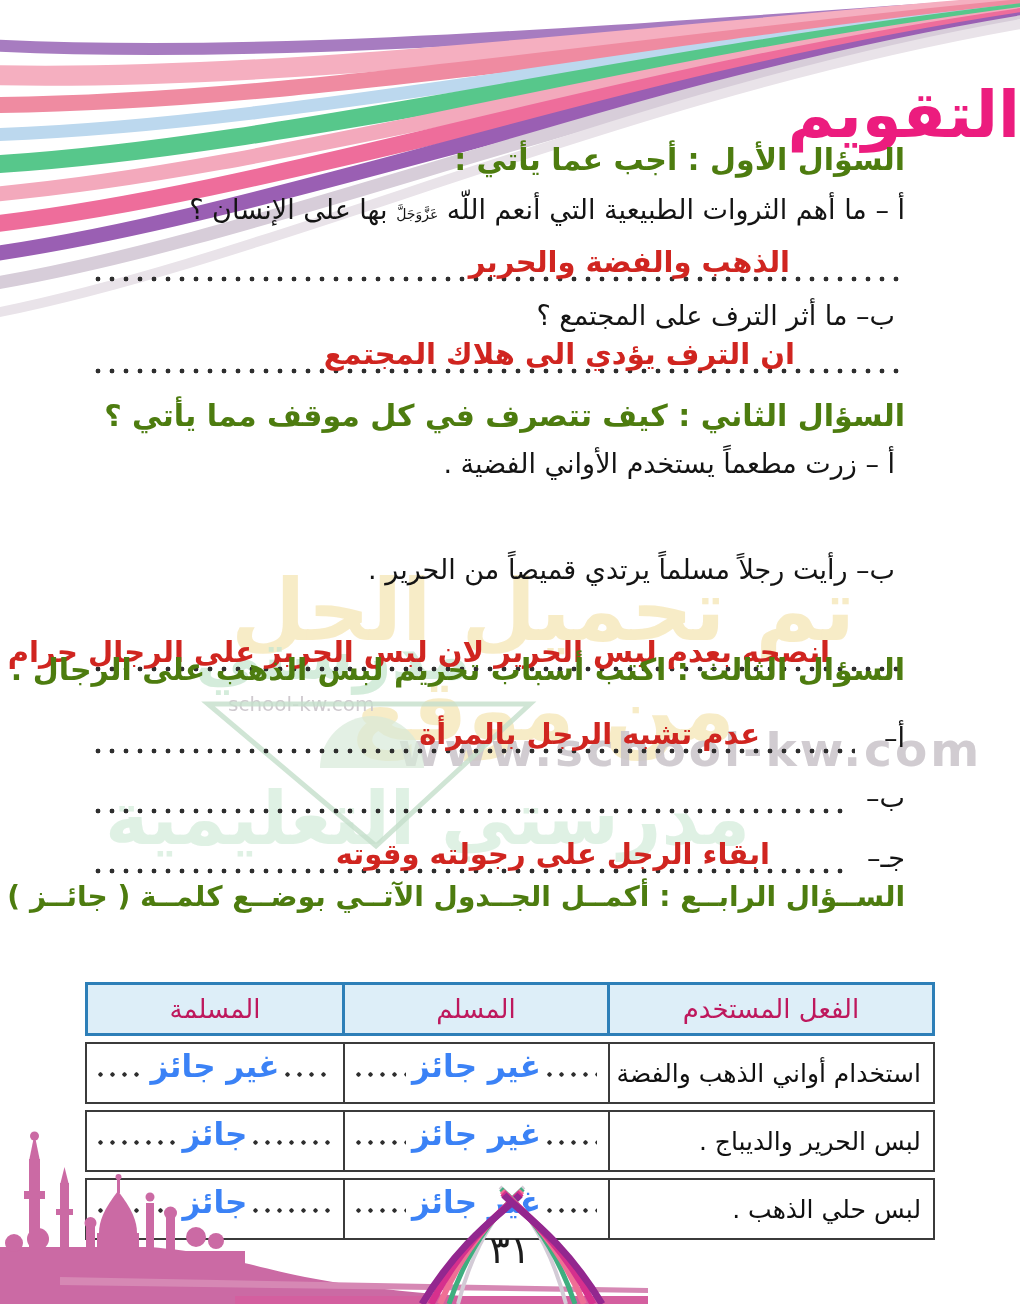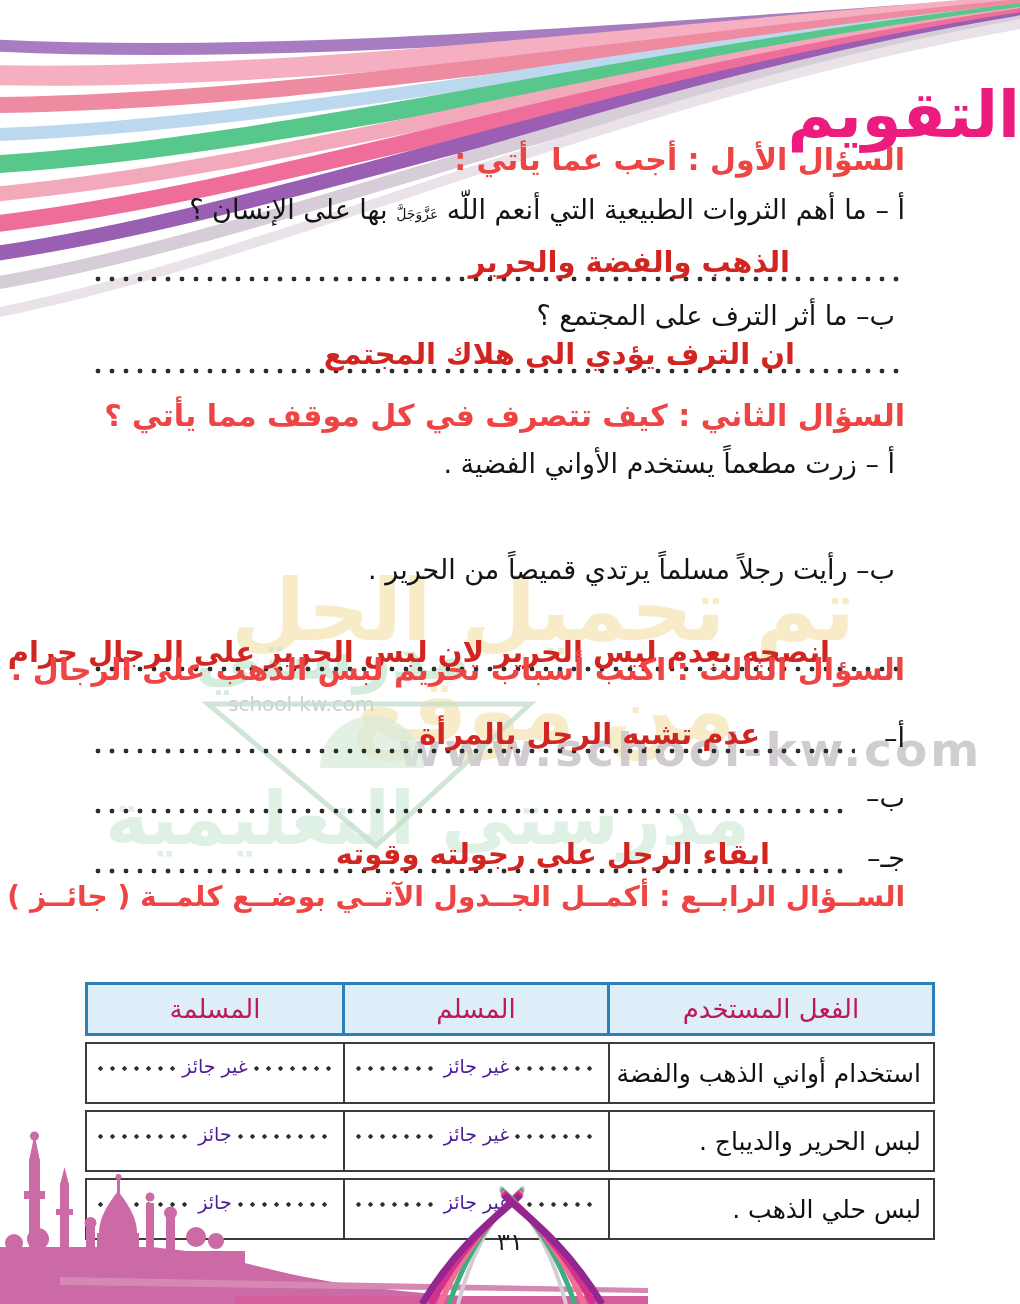--- a/index.html
+++ b/index.html
@@ -11,21 +11,21 @@
   svg{display:block;}
   .abs{position:absolute;}
   
   .ribbons{left:0; top:0; width:1020px; height:330px; pointer-events:none;}
   
   .title{
     left:0; right:0; top:78px; 
     font-size:64px; font-weight:bold; color:#ec1c7e; letter-spacing:1px;
   }
   
-  .qheading{color:#ef4444; font-weight:bold; font-size:30px; white-space:nowrap;}
+  .qheading{color:#4d7c0f; font-weight:bold; font-size:30px; white-space:nowrap;}
   .qtext{color:#141414; font-size:27px; white-space:nowrap;}
   .honorific{font-size:14px; color:#141414;}
   
   .ansline{position:absolute; left:95px; right:115px; height:46px;}
   .ansline .dots{
     position:absolute; left:0; right:0; bottom:2px; height:6px;
     background-image:radial-gradient(circle at 3px 3px, #2e2e2e 2.1px, transparent 2.7px);
     background-size:14px 6px; background-repeat:repeat-x;
   }
   .ansline .ans{
@@ -53,31 +53,31 @@
     font-size:26px; font-weight:normal; color:#be185d; text-align:center;
   }
   .qtable th:last-child{border-left:3px solid #2d7fb8;}
   .qtable td{
     border-top:2px solid #3b3b3b; border-bottom:2px solid #3b3b3b;
     border-right:2px solid #3b3b3b; height:56px; background:#fff;
   }
   .qtable td:last-child{border-left:2px solid #3b3b3b;}
   .cell-action{font-size:25px; color:#101010; text-align:right; padding:0 12px 0 4px; white-space:nowrap; overflow:hidden;}
   .cellflex{display:flex; align-items:flex-end; padding:0 10px 14px 10px; gap:6px;}
-  .cellflex .red{color:#4c1d95; font-weight:normal; font-size:19px; line-height:1;}
+  .cellflex .red{color:#3b82f6; font-weight:bold; font-size:31px; line-height:1;}
   .leader{
     flex:1; height:5px; margin-bottom:5px;
     background-image:radial-gradient(circle at 2.5px 2.5px, #2e2e2e 1.9px, transparent 2.4px);
     background-size:12px 5px; background-repeat:repeat-x;
   }
   
   .bottom-deco{left:0; bottom:0; width:1020px; height:175px; pointer-events:none;}
   .page-num{
     left:0; right:0; top:1228px; text-align:center;
-    font-size:24px; color:#1c1c1c;
+    font-size:38px; color:#1c1c1c;
   }
 </style>
 </head>
 <body>
 
 <div class="page">
 
   <svg class="abs ribbons" viewBox="0 0 1020 330" fill="none">
     <path d="M-15,45  C280,60  620,30 1032,2" stroke="#a77cc0" stroke-width="12"></path>
     <path d="M-15,75  C280,82  620,37 1032,4" stroke="#f5afc0" stroke-width="20"></path>

